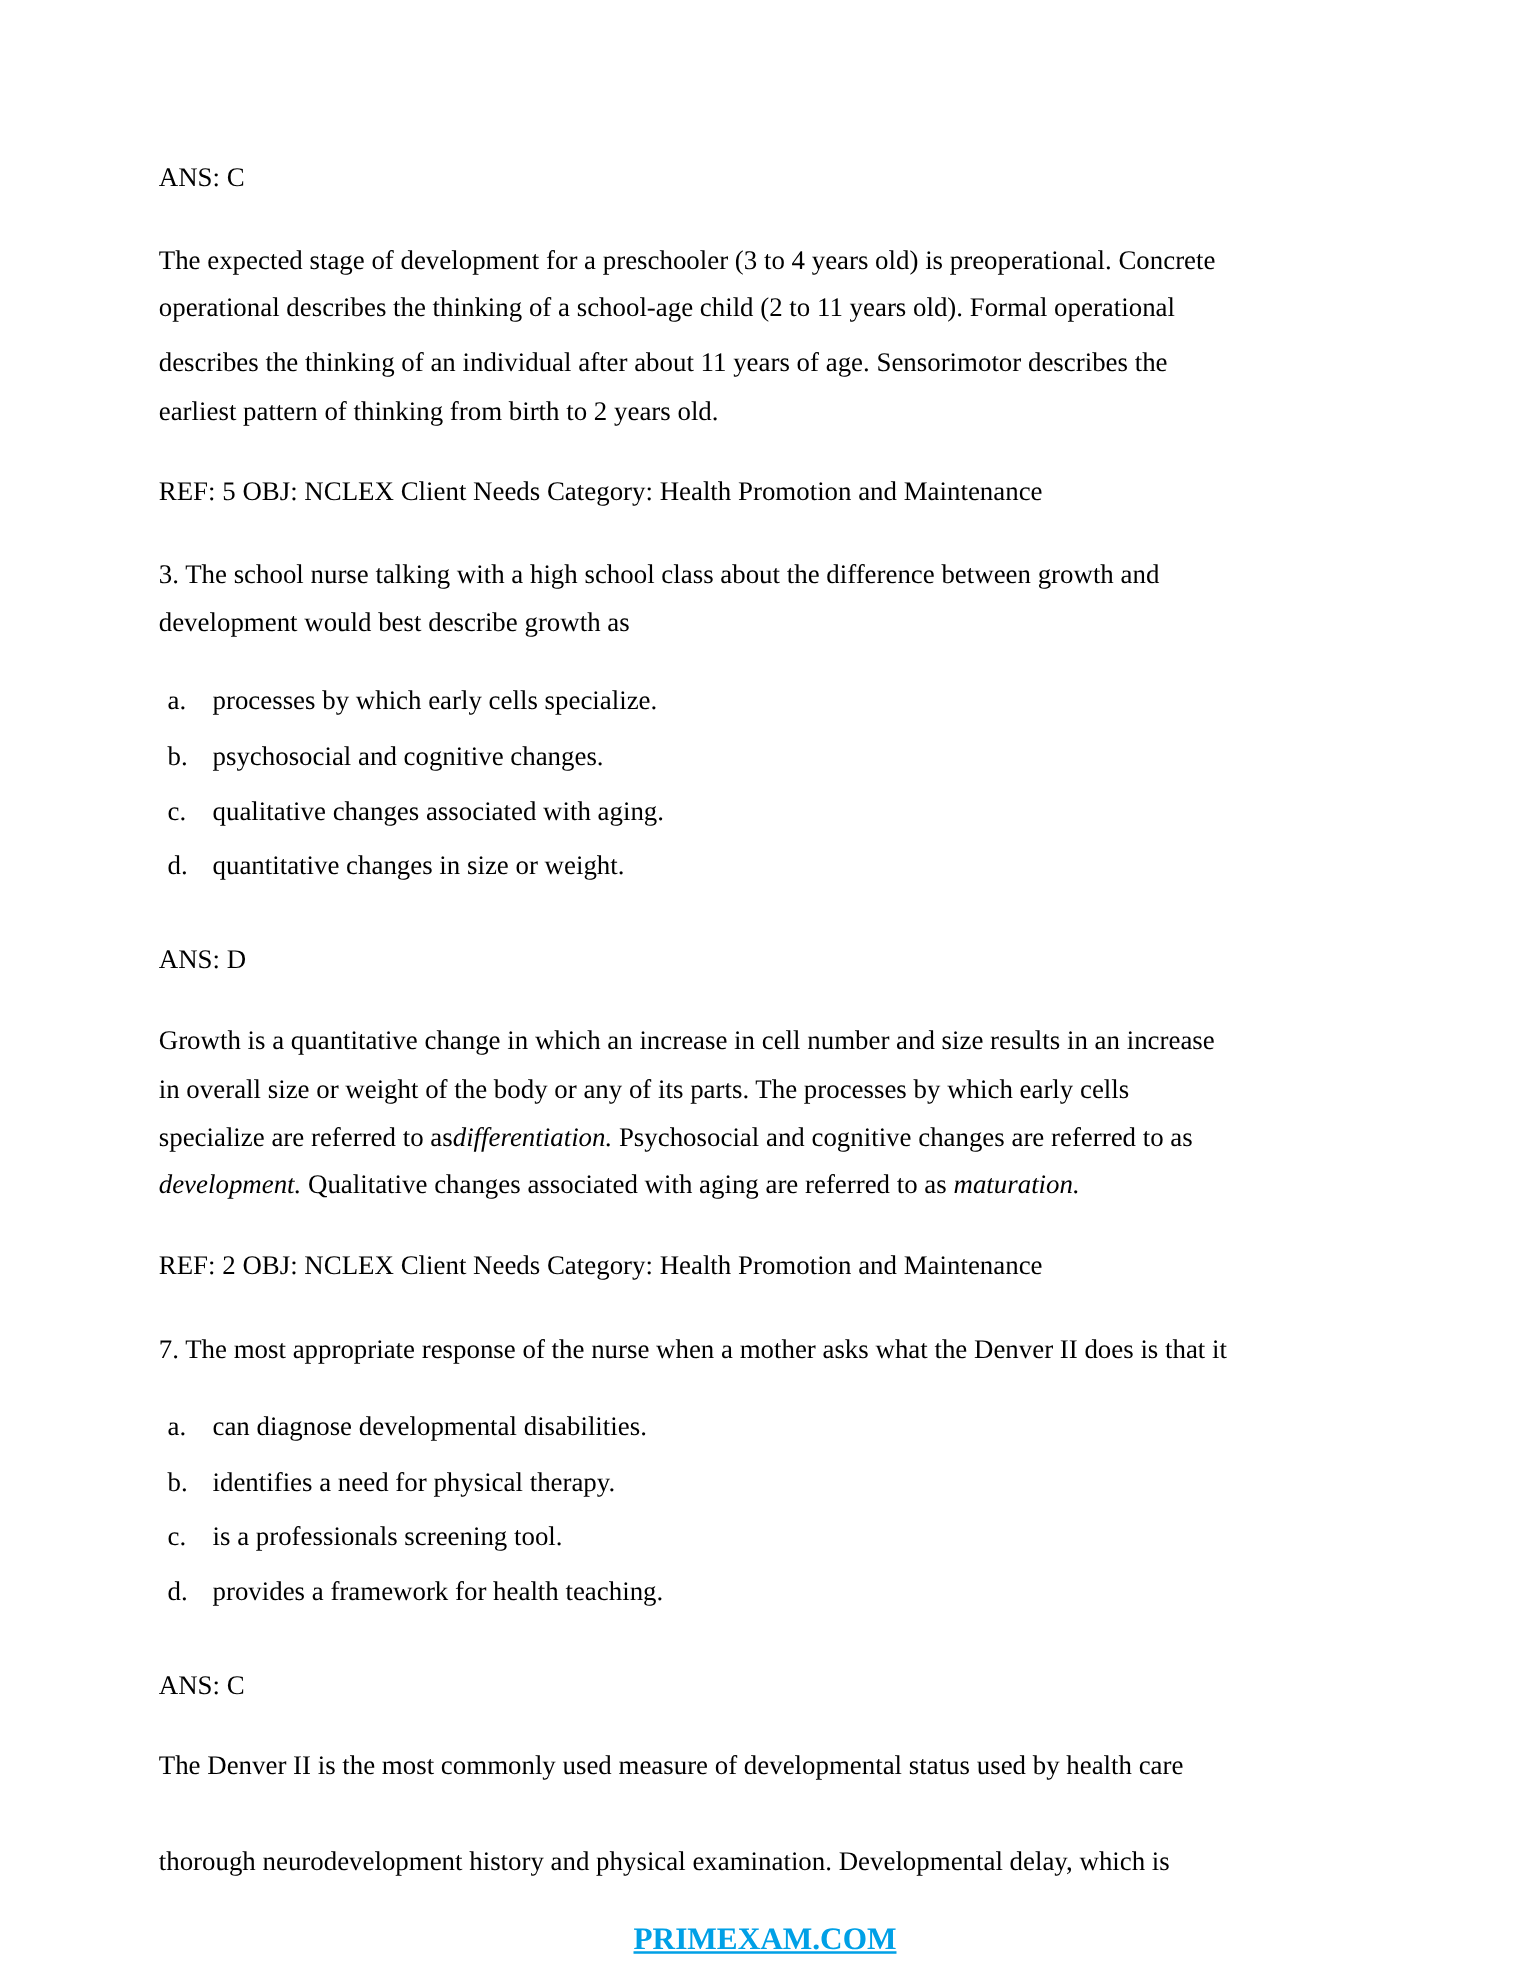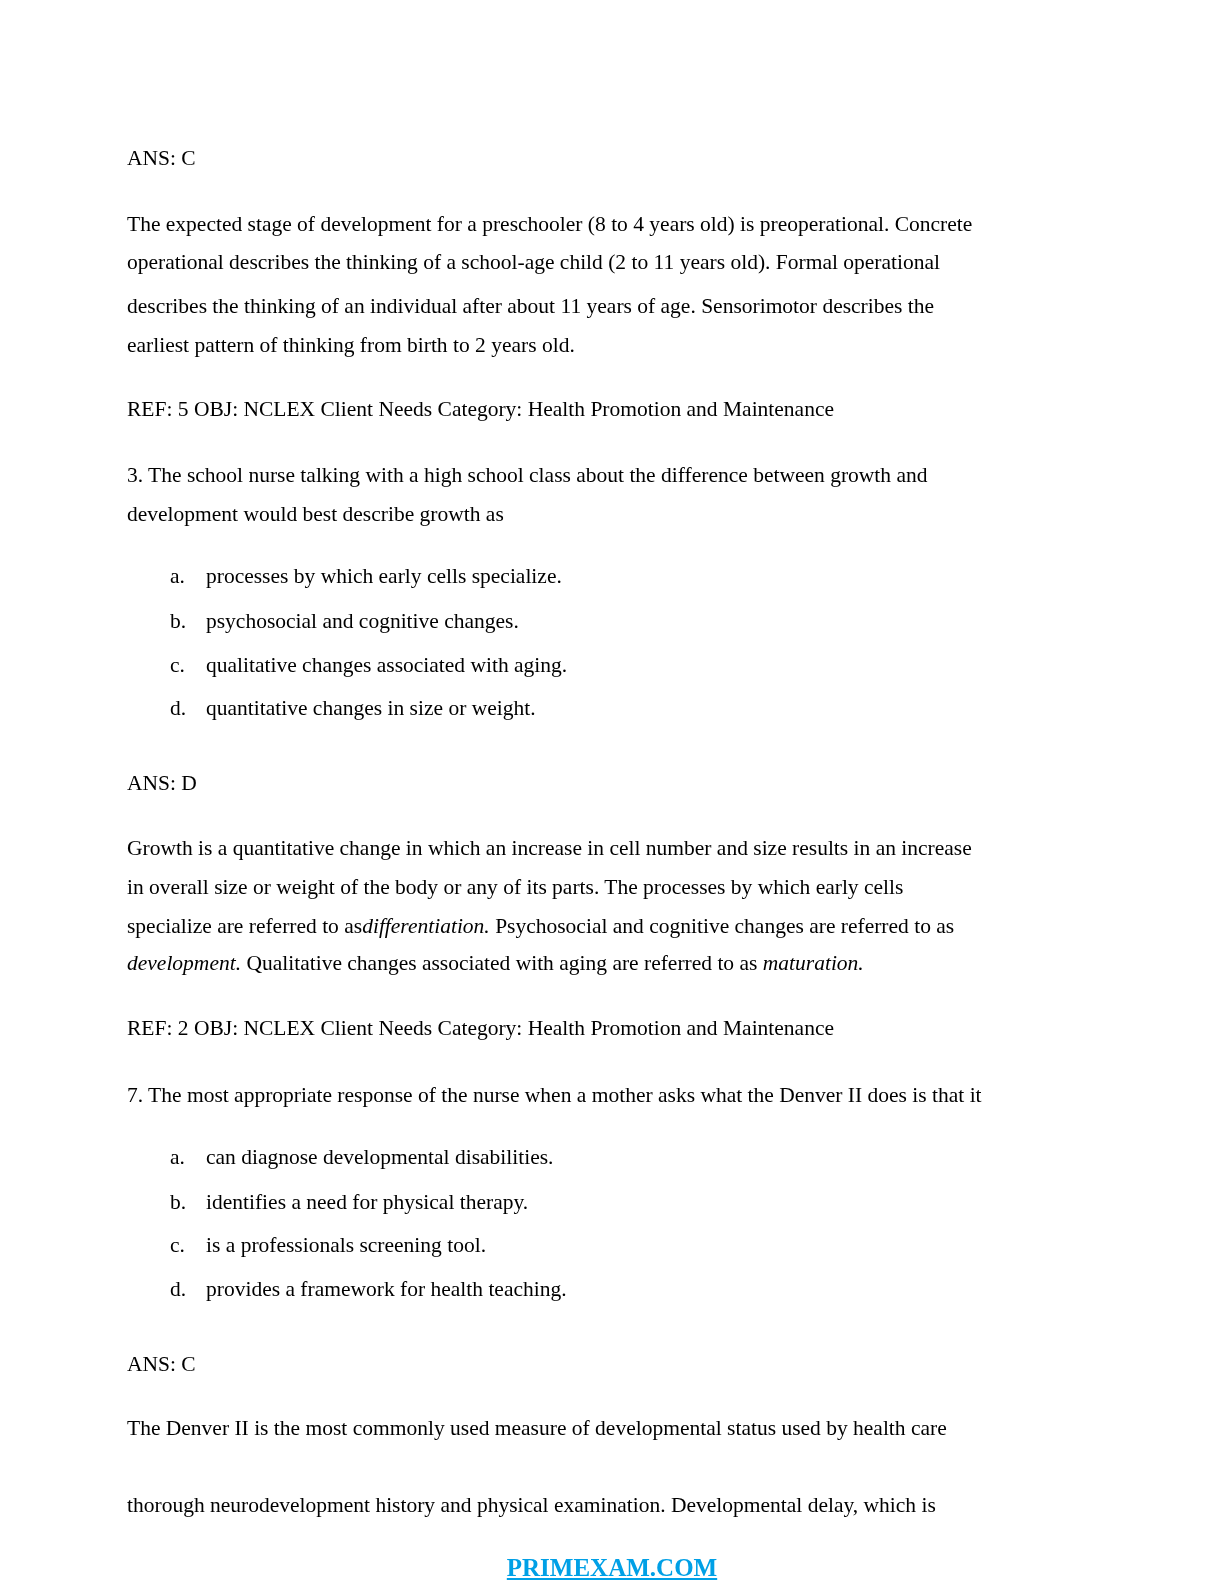--- a/index.html
+++ b/index.html
@@ -11,36 +11,35 @@
       width: 1224px;
       height: 1584px;
       position: relative;
       overflow: hidden;
       font-family: "Liberation Serif", "DejaVu Serif", serif;
       color: #000000;
       font-size: 21.5px;
     }
     .page {
       position: absolute;
-      left: 0; top: 17px;
+      left: 0; top: 1px;
       width: 1224px;
       height: 1332px;
     }
     .line {
       position: absolute;
       left: 127px;
       white-space: nowrap;
       line-height: 1;
     }
     .opt {
       position: absolute;
       left: 134px;
       white-space: nowrap;
       line-height: 1;
-      margin-left: 36px;
     }
     .opt .letter {
       display: inline-block;
       width: 36px;
     }
     em { font-style: italic; }
     .footer {
       position: absolute;
       left: 0;
       width: 1224px;
@@ -56,21 +55,21 @@
       font-family: "Liberation Serif", "DejaVu Serif", serif;
     }
   </style>
 </head>
 <body>
 
 <div class="page">
 
   <div class="line" style="top:131px">ANS: C</div>
 
-  <div class="line" style="top:197px">The expected stage of development for a preschooler (8 to 4 years old) is preoperational. Concrete</div>
+  <div class="line" style="top:197px">The expected stage of development for a preschooler (3 to 4 years old) is preoperational. Concrete</div>
   <div class="line" style="top:235px">operational describes the thinking of a school-age child (2 to 11 years old). Formal operational</div>
   <div class="line" style="top:279px">describes the thinking of an individual after about 11 years of age. Sensorimotor describes the</div>
   <div class="line" style="top:318px">earliest pattern of thinking from birth to 2 years old.</div>
 
   <div class="line" style="top:382px">REF: 5 OBJ: NCLEX Client Needs Category: Health Promotion and Maintenance</div>
 
   <div class="line" style="top:448px">3. The school nurse talking with a high school class about the difference between growth and</div>
   <div class="line" style="top:487px">development would best describe growth as</div>
 
   <div class="opt" style="top:549px">

